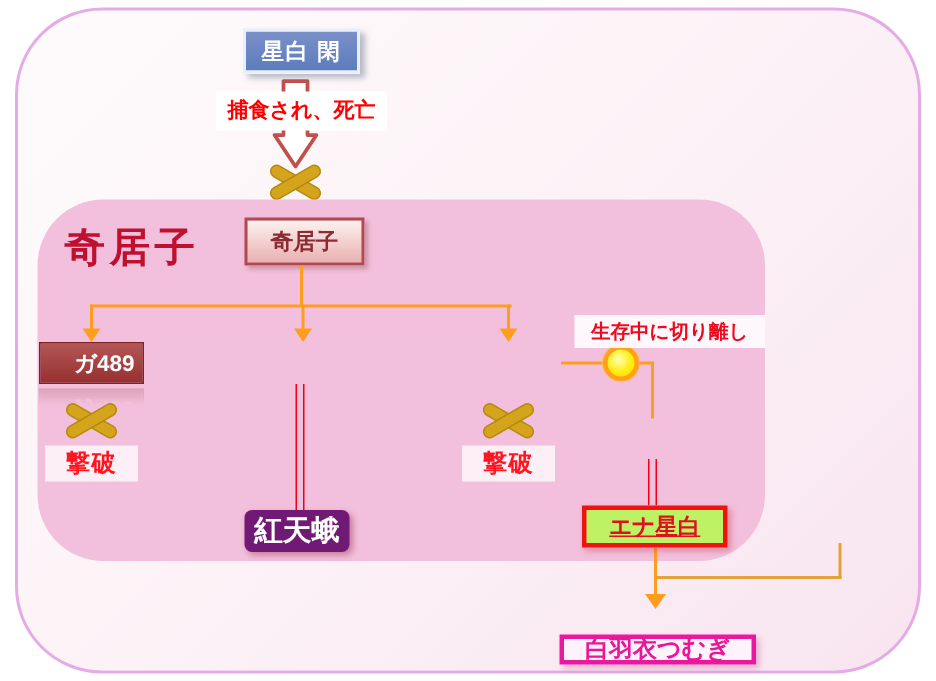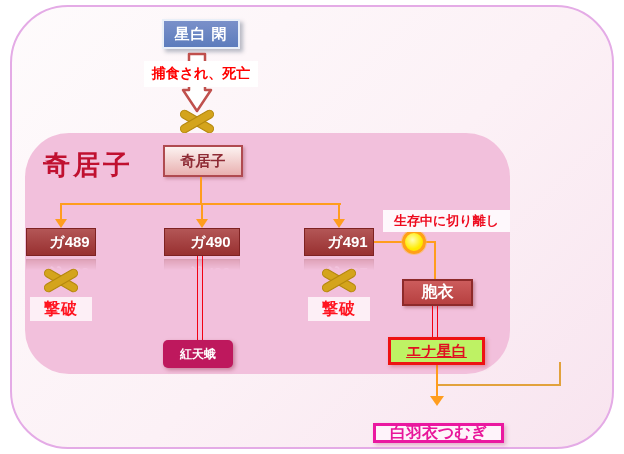--- a/index.html
+++ b/index.html
@@ -38,22 +38,22 @@
             -webkit-box-reflect: below 3px linear-gradient(to bottom, rgba(0,0,0,0) 60%, rgba(0,0,0,0.22) 100%); }
   .ga489 { left:26px;  top:228px; }
   .ga490 { left:164px; top:228px; width:76px; }
   .ga491 { left:304px; top:228px; }
 
   .gekiha { width:62px; height:24px; background:rgba(255,247,250,.85); color:#FF1420;
             font-size:16px; letter-spacing:1px; }
   .gekiha-489 { left:30px;  top:297px; }
   .gekiha-491 { left:308px; top:297px; }
 
-  .benisuzume { left:163px; top:340px; width:70px; height:28px; font-size:12px; color:#ffffff;
-                background:#be185d; border-radius:5px; box-shadow:2px 2px 4px rgba(120,0,30,.35); }
+  .benisuzume { left:163px; top:340px; width:70px; height:28px; font-size:19px; color:#ffffff;
+                background:#701a75; border-radius:5px; box-shadow:2px 2px 4px rgba(120,0,30,.35); }
 
   .detach-label { left:383px; top:210px; width:127px; height:22px;
                   background:rgba(255,253,254,.92); color:#EE0A1E; font-size:13px; z-index:3; }
 
   .ena-placenta { left:402px; top:279px; width:71px; height:27px; font-size:16px; color:#ffffff;
                   background:linear-gradient(#CC5C5C,#B74040); border:2px solid #8E2A2A;
                   box-shadow:2px 2px 3px rgba(120,40,40,.35); }
 
   .ena-hoshijiro { left:388px; top:337px; width:97px; height:28px; font-size:15px; color:#E01020;
                    background:#bef264; border:3px solid #EE1212; text-decoration:underline;
@@ -118,22 +118,20 @@
   <div class="line" style="left:200px; top:177px; width:2px; height:27px;"></div>
   <div class="line" style="left:60px; top:203px; width:281px; height:2px;"></div>
   <div class="line" style="left:60px;  top:203px; width:2px; height:17px;"></div>
   <div class="line" style="left:201px; top:203px; width:2px; height:17px;"></div>
   <div class="line" style="left:338px; top:203px; width:2px; height:17px;"></div>
   <div class="arrow-down" style="left:55px;  top:219px;"></div>
   <div class="arrow-down" style="left:196px; top:219px;"></div>
   <div class="arrow-down" style="left:333px; top:219px;"></div>
 
   <div class="node ga-box ga489">ガ489</div>
-  <div class="node ga-box ga490">ガ490</div>
-  <div class="node ga-box ga491">ガ491</div>
 
   <div class="xmark" style="left:42px; top:269px;">
     <div class="bar b1"></div>
     <div class="bar b2"></div>
   </div>
   <div class="node gekiha gekiha-489">撃破</div>
 
   <div class="xmark" style="left:320px; top:269px;">
     <div class="bar b1"></div>
     <div class="bar b2"></div>
@@ -142,21 +140,20 @@
 
   <div class="redline" style="left:197px; top:256px; height:84px;"></div>
   <div class="node benisuzume">紅天蛾</div>
 
   <div class="line" style="left:374px; top:241px; width:29px; height:2px;"></div>
   <div class="sun"></div>
   <div class="line" style="left:426px; top:241px; width:10px; height:2px;"></div>
   <div class="line" style="left:434px; top:242px; width:2px; height:37px;"></div>
   <div class="node detach-label">生存中に切り離し</div>
 
-  <div class="node ena-placenta">胞衣</div>
 
   <div class="redline" style="left:432px; top:306px; height:31px;"></div>
   <div class="node ena-hoshijiro">エナ星白</div>
 
 
   <div class="goldline" style="left:559px; top:362px; width:2px; height:24px;"></div>
   <div class="goldline" style="left:437px; top:384px; width:124px; height:2px;"></div>
   <div class="line" style="left:436px; top:365px; width:2px; height:33px;"></div>
   <div class="arrow-down big" style="left:430px; top:396px;"></div>
 

